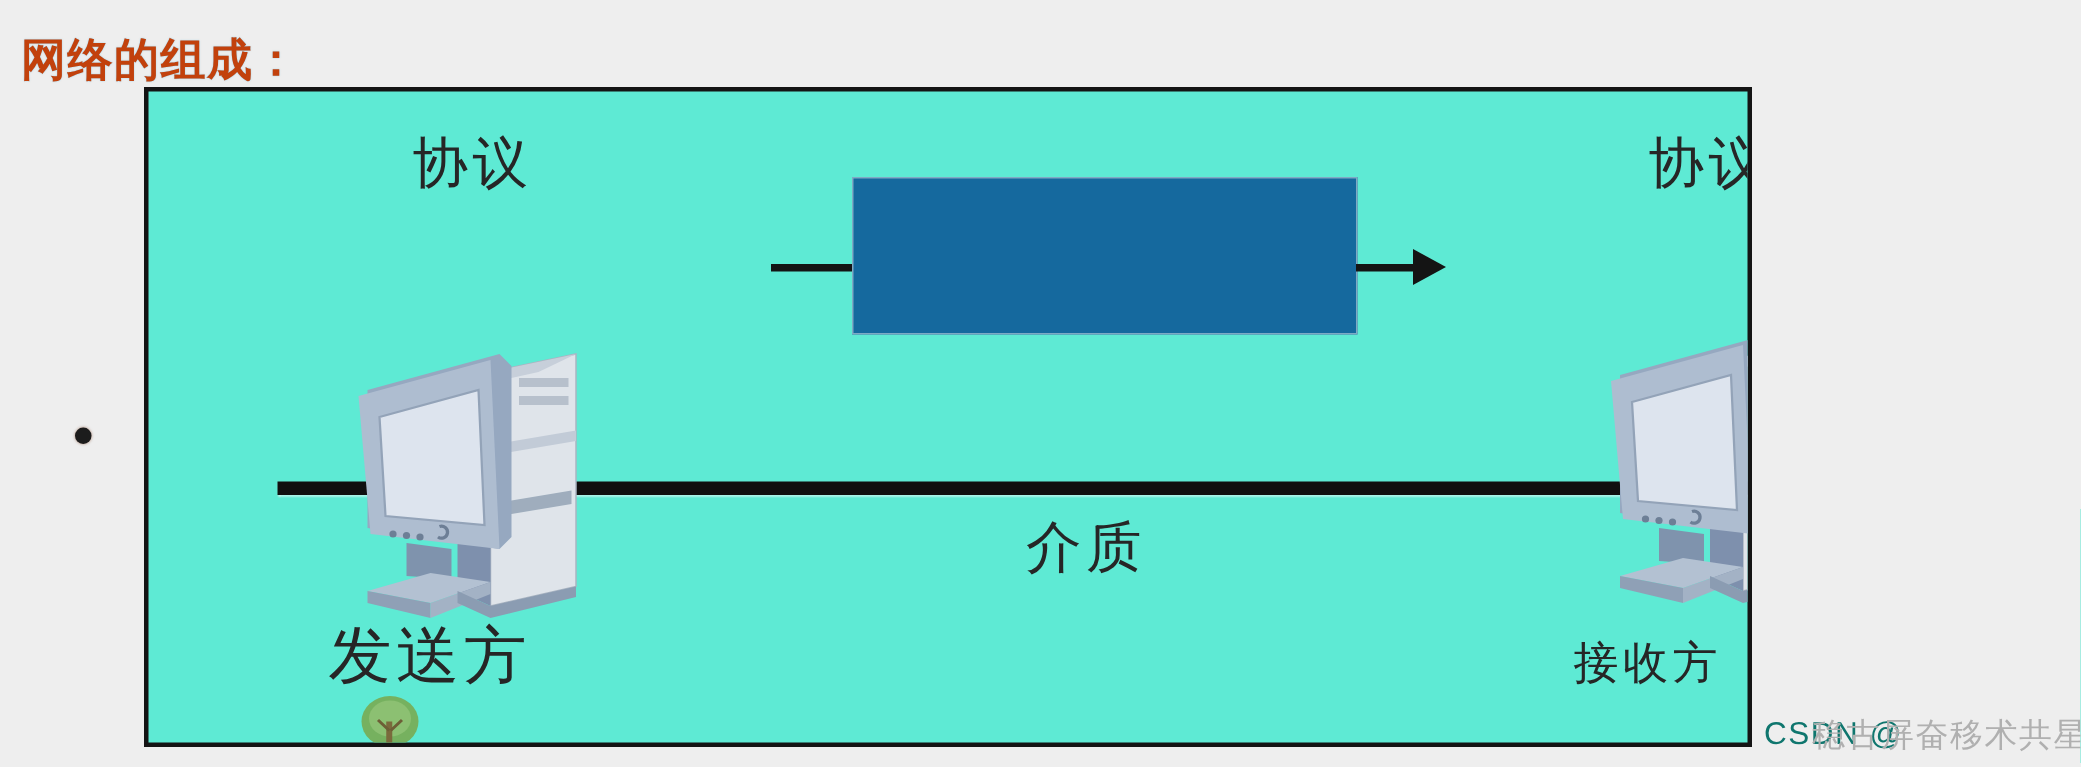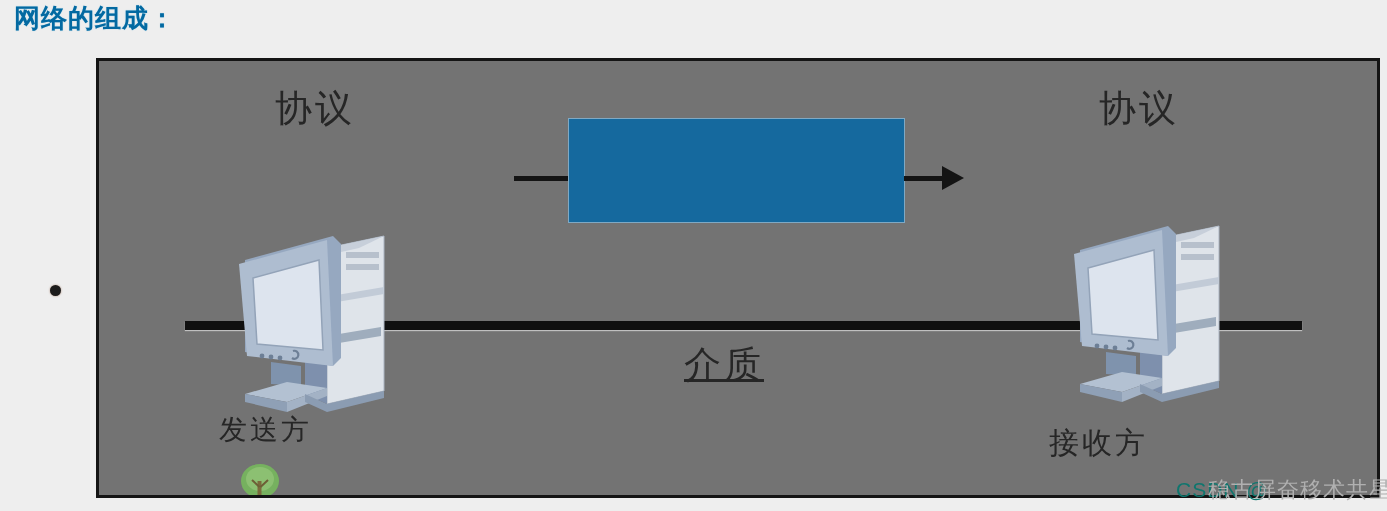--- a/index.html
+++ b/index.html
@@ -12,25 +12,25 @@
     background: #eeeeee;
     font-family: "Liberation Sans", "DejaVu Sans", sans-serif;
     overflow: hidden;
     position: relative;
   }
 
   
   #slide-title {
     position: absolute;
     left: 14px;
-    top: 1px;
-    font-size: 26px;
+    top: 20px;
+    font-size: 30px;
     font-weight: bold;
     letter-spacing: 1px;
-    color: #0369a1;
+    color: #c2410c;
     text-shadow: 0 0 1px rgba(53,168,220,0.55);
     white-space: nowrap;
   }
 
   
   #bullet-dot {
     position: absolute;
     left: 50px;
     top: 285px;
     width: 11px;
@@ -38,42 +38,42 @@
     border-radius: 50%;
     background: #1c1c1c;
     box-shadow: 0 0 2px rgba(120,60,30,0.6);
   }
 
   
   #diagram-frame {
     position: absolute;
     left: 96px;
     top: 58px;
-    width: 1284px;
+    width: 1072px;
     height: 440px;
-    background: #737373;
+    background: #5eead4;
     border: 3px solid #141414;
     box-sizing: border-box;
     overflow: hidden;
   }
 
   
   .diagram-label {
     position: absolute;
     color: #262626;
     font-size: 37px;
     line-height: 1;
     white-space: nowrap;
     letter-spacing: 3px;
   }
   #label-protocol-left  { left: 176px; top: 29px; }
   #label-protocol-right { left: 1000px; top: 29px; }
   #label-data           { left: 580px; top: 182px; }
-  #label-medium         { left: 585px; top: 285px; text-decoration: underline; }
-  #label-sender         { left: 120px; top: 355px; font-size: 28px; }
+  #label-medium         { left: 585px; top: 285px; }
+  #label-sender         { left: 120px; top: 355px; font-size: 42px; }
   #label-receiver       { left: 950px; top: 355px; font-size: 30px; margin-top: 12px; }
 
   
   #data-block {
     position: absolute;
     left: 469px;
     top: 57px;
     width: 337px;
     height: 105px;
     background: #15699e;

